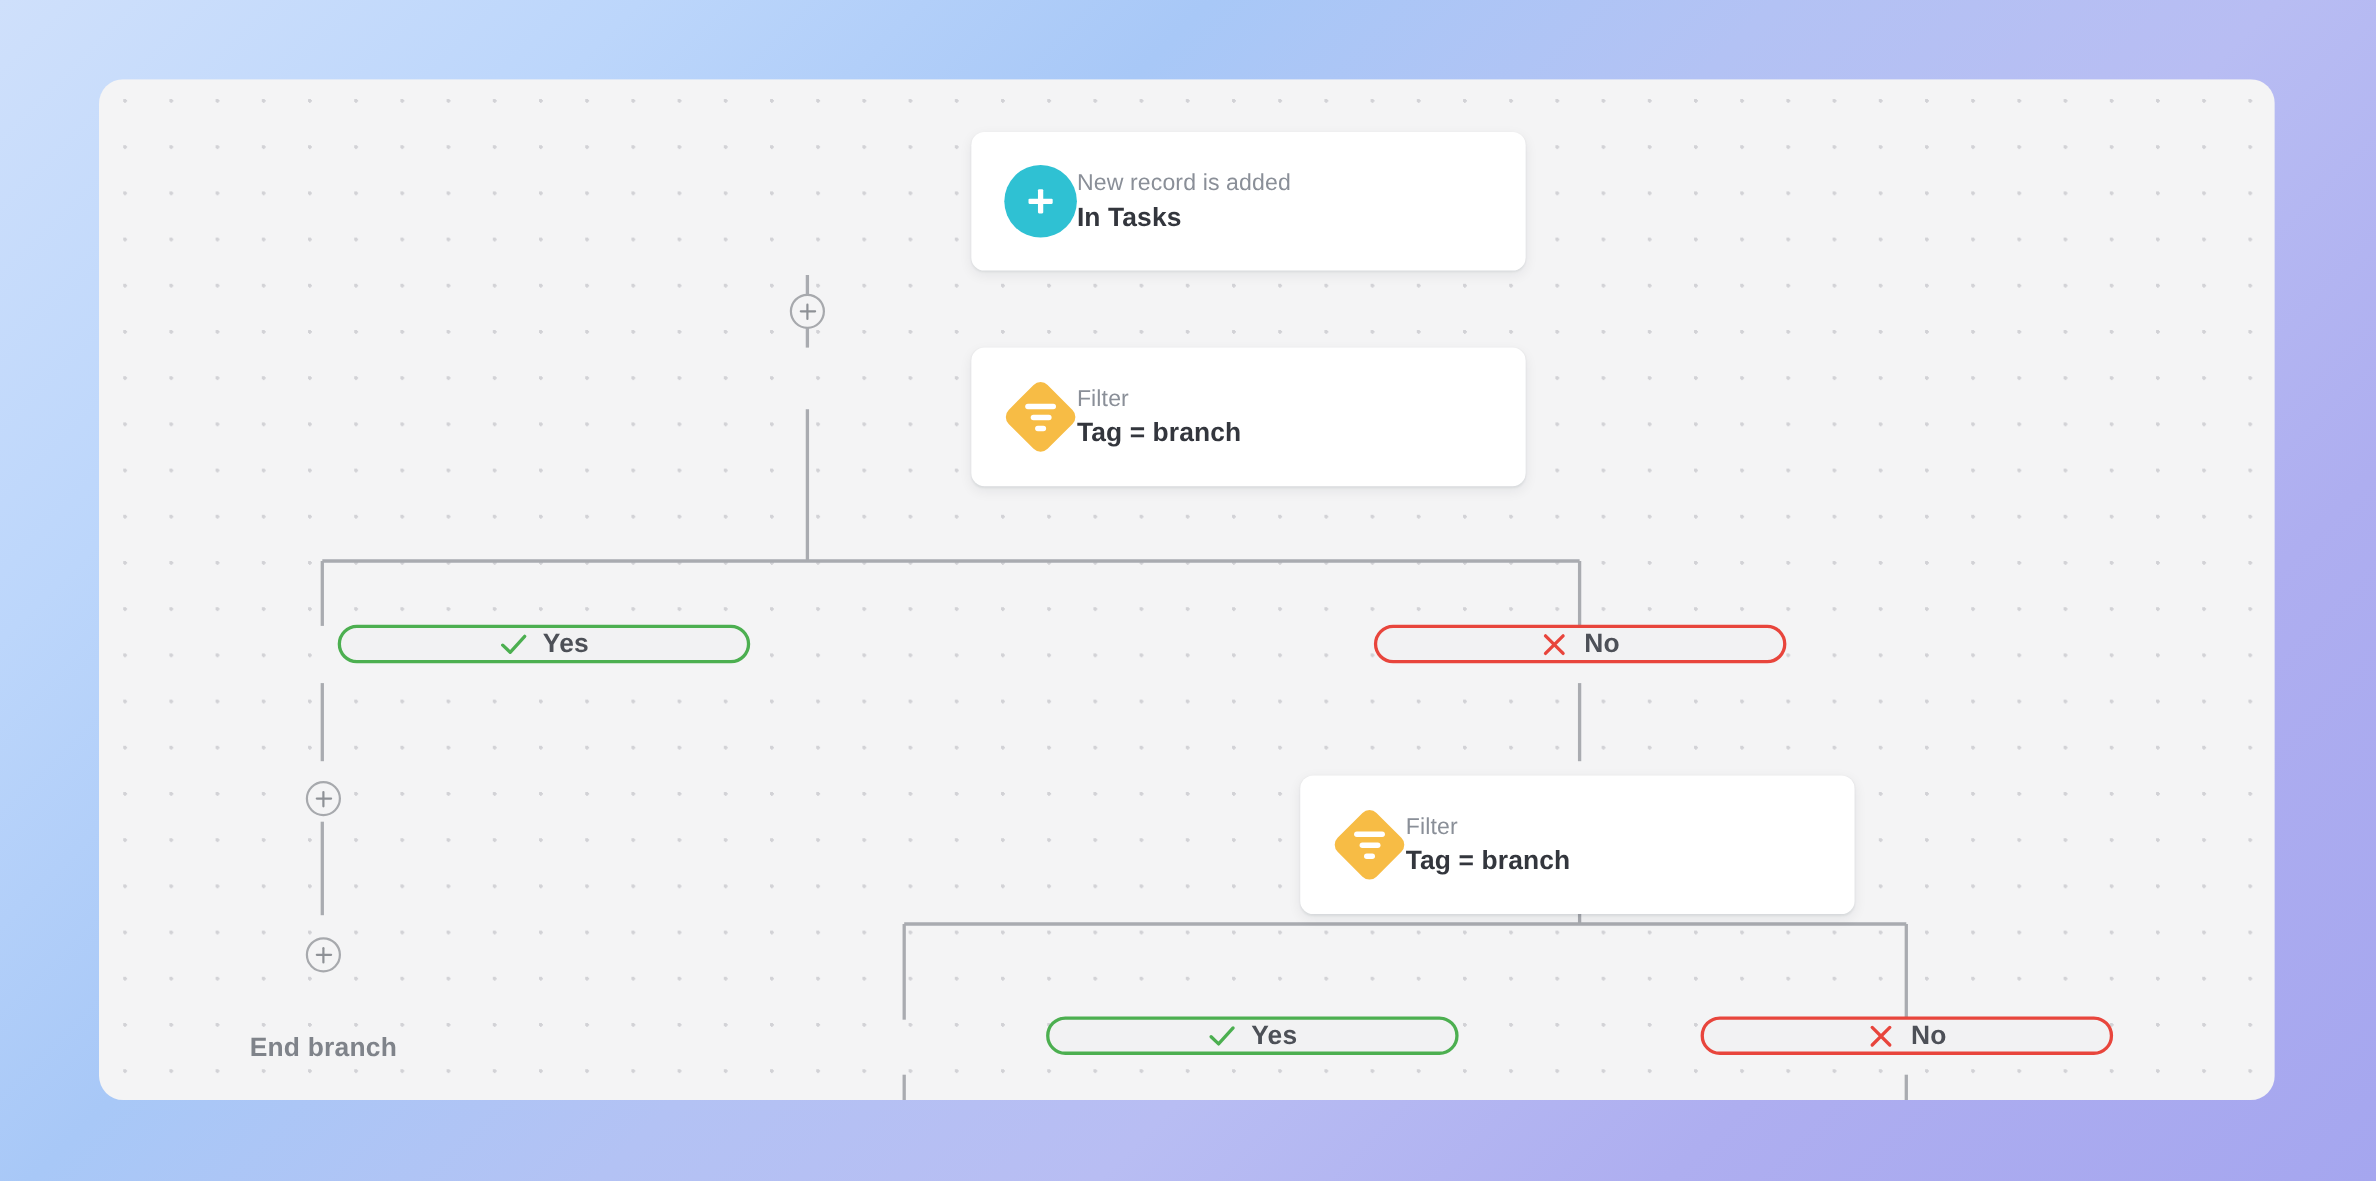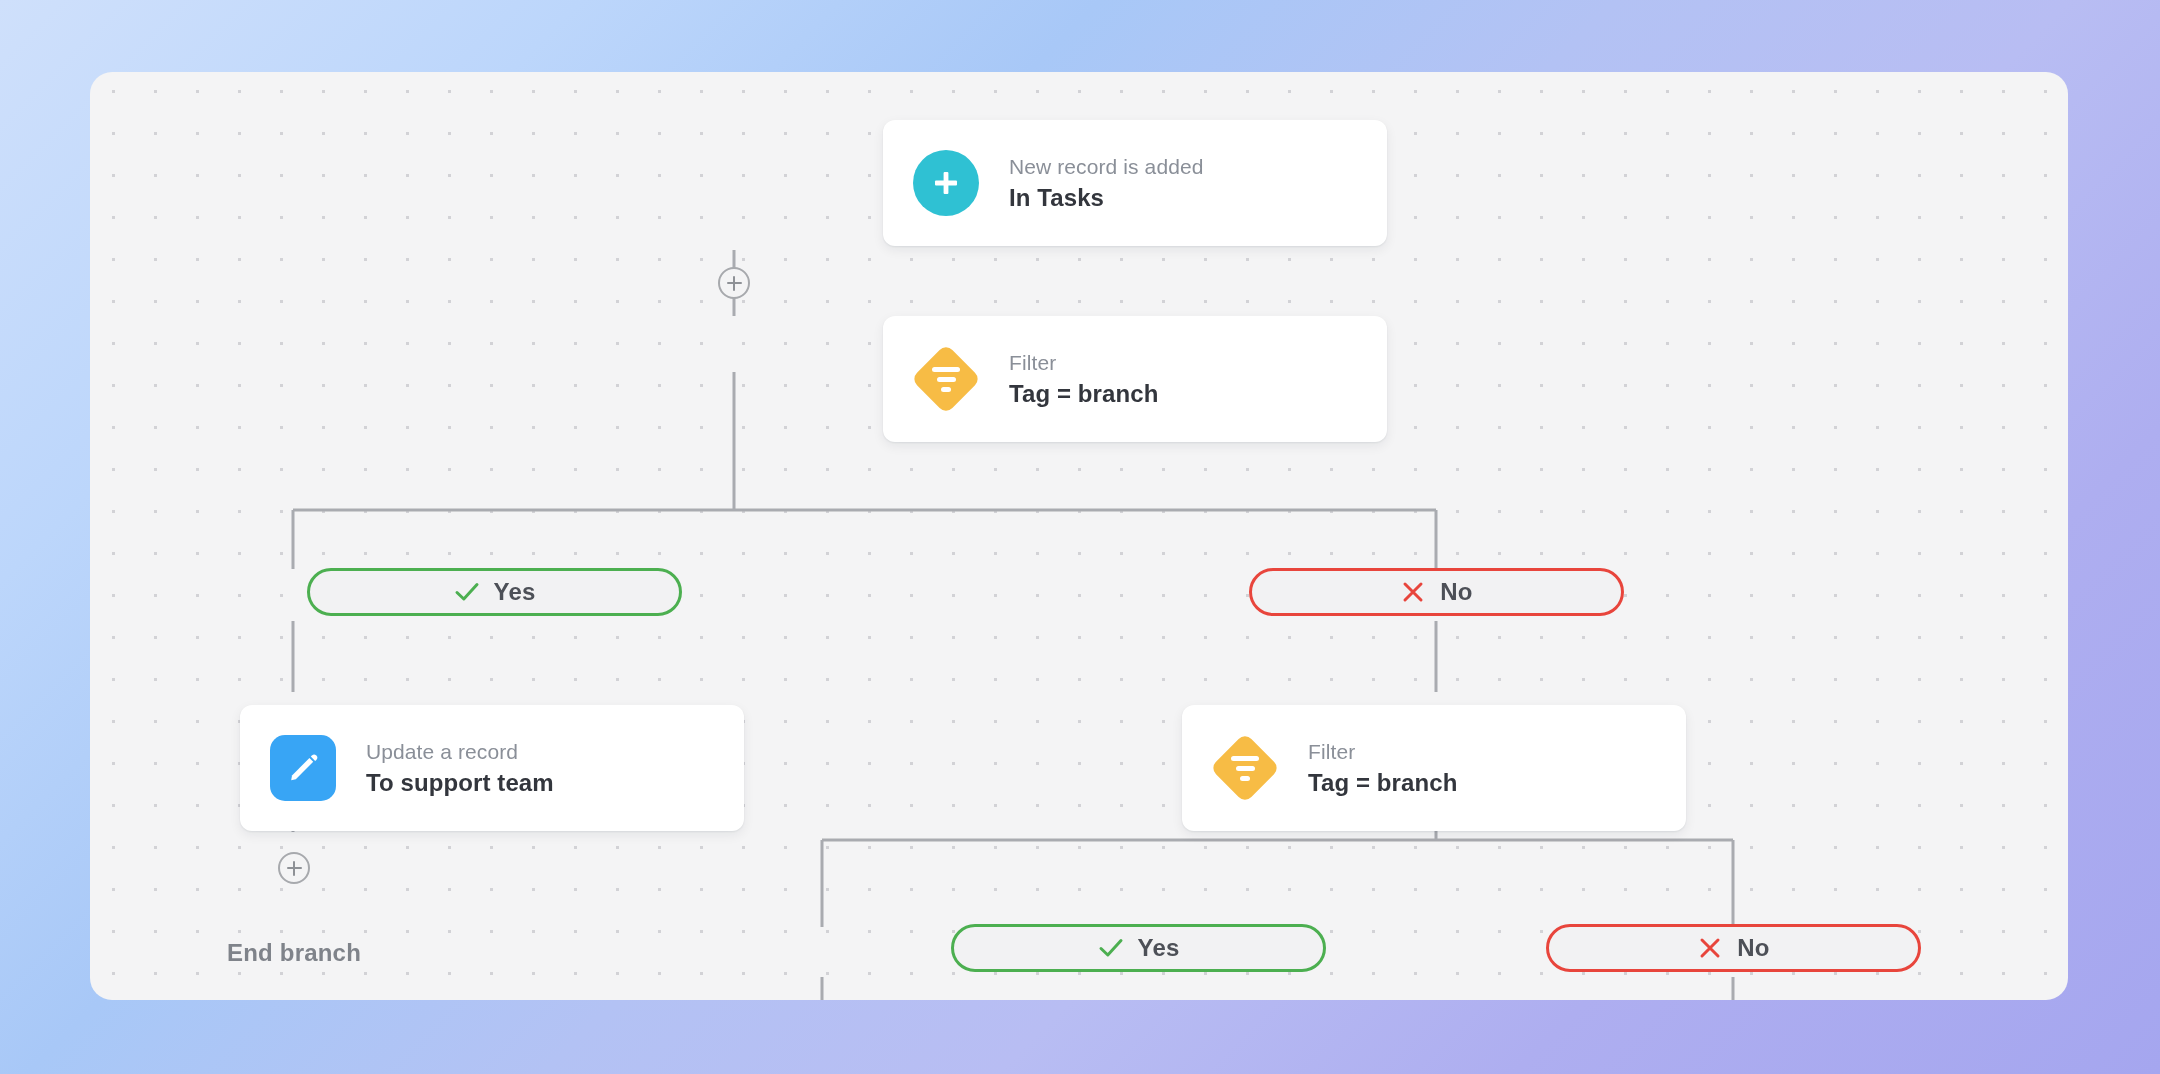--- a/index.html
+++ b/index.html
@@ -54,21 +54,20 @@
   
   .node-card {
     position: absolute;
     background: #ffffff;
     border-radius: 12px;
     box-shadow: 0 1px 2px rgba(16,24,40,0.07),
                 0 4px 12px rgba(16,24,40,0.07);
     display: flex;
     align-items: center;
     padding-left: 30px;
-    gap: 30px;
   }
 
   .node-text { display: flex; flex-direction: column; gap: 5px; }
 
   .node-sub {
     font-size: 21px;
     color: #8a8f98;
     line-height: 1.15;
     letter-spacing: 0.1px;
   }
@@ -138,21 +137,21 @@
     position: absolute;
     background: #8e9196;
     border-radius: 1px;
   }
   .plus-connector::before { width: 15px; height: 2.5px; }
   .plus-connector::after  { width: 2.5px; height: 15px; }
 
   
   .pill {
     position: absolute;
-    height: 48px;
+    height: 35px;
     border-radius: 30px;
     background: #f2f2f3;
     display: flex; align-items: center; justify-content: center;
     gap: 14px;
     cursor: pointer;
   }
   .pill-yes { border: 3.5px solid #4caf50; }
   .pill-no  { border: 3.5px solid #e8453c; }
 
   .pill-label {
@@ -248,32 +247,20 @@
     <svg class="glyph-cross" width="26" height="26" viewBox="0 0 26 26" aria-hidden="true">
       <path d="M5 5 L21 21 M21 5 L5 21" stroke="#e8453c" stroke-width="3" fill="none" stroke-linecap="round"></path>
     </svg>
     <span class="pill-label">No</span>
   </div>
 
   <div class="plus-connector" style="left:188px; top:638px;" title="Add step"></div>
 
   <div class="plus-connector" style="left:1331px; top:638px;" title="Add step"></div>
 
-  <div class="node-card" style="left:150px; top:633px; width:504px; height:126px;">
-    <div class="icon-rounded" style="background:#38a5f5;">
-      <svg width="34" height="34" viewBox="0 0 34 34" aria-hidden="true">
-        <path d="M6 24.6 L5.2 29.2 L9.8 28.2 L27.2 10.8 L23.4 7 Z" fill="#ffffff"></path>
-        <path d="M24.8 5.6 L25.9 4.5 A3.1 3.1 0 0 1 30.3 8.9 L29.2 10 Z" fill="#ffffff"></path>
-      </svg>
-    </div>
-    <div class="node-text">
-      <span class="node-sub">Update a record</span>
-      <span class="node-title">To support team</span>
-    </div>
-  </div>
 
   <div class="plus-connector" style="left:188px; top:780px;" title="Add step"></div>
 
   <div class="end-branch" style="left:114px; top:827px; width:180px; text-align:center;margin-top:40px;">End branch</div>
 
   <div class="node-card" style="left:1092px; top:633px; width:504px; height:126px;">
     <div class="icon-diamond-wrap">
       <span class="icon-diamond" style="background:#f7bc45;"></span>
       <span class="icon-diamond-glyph">
           <i></i>

